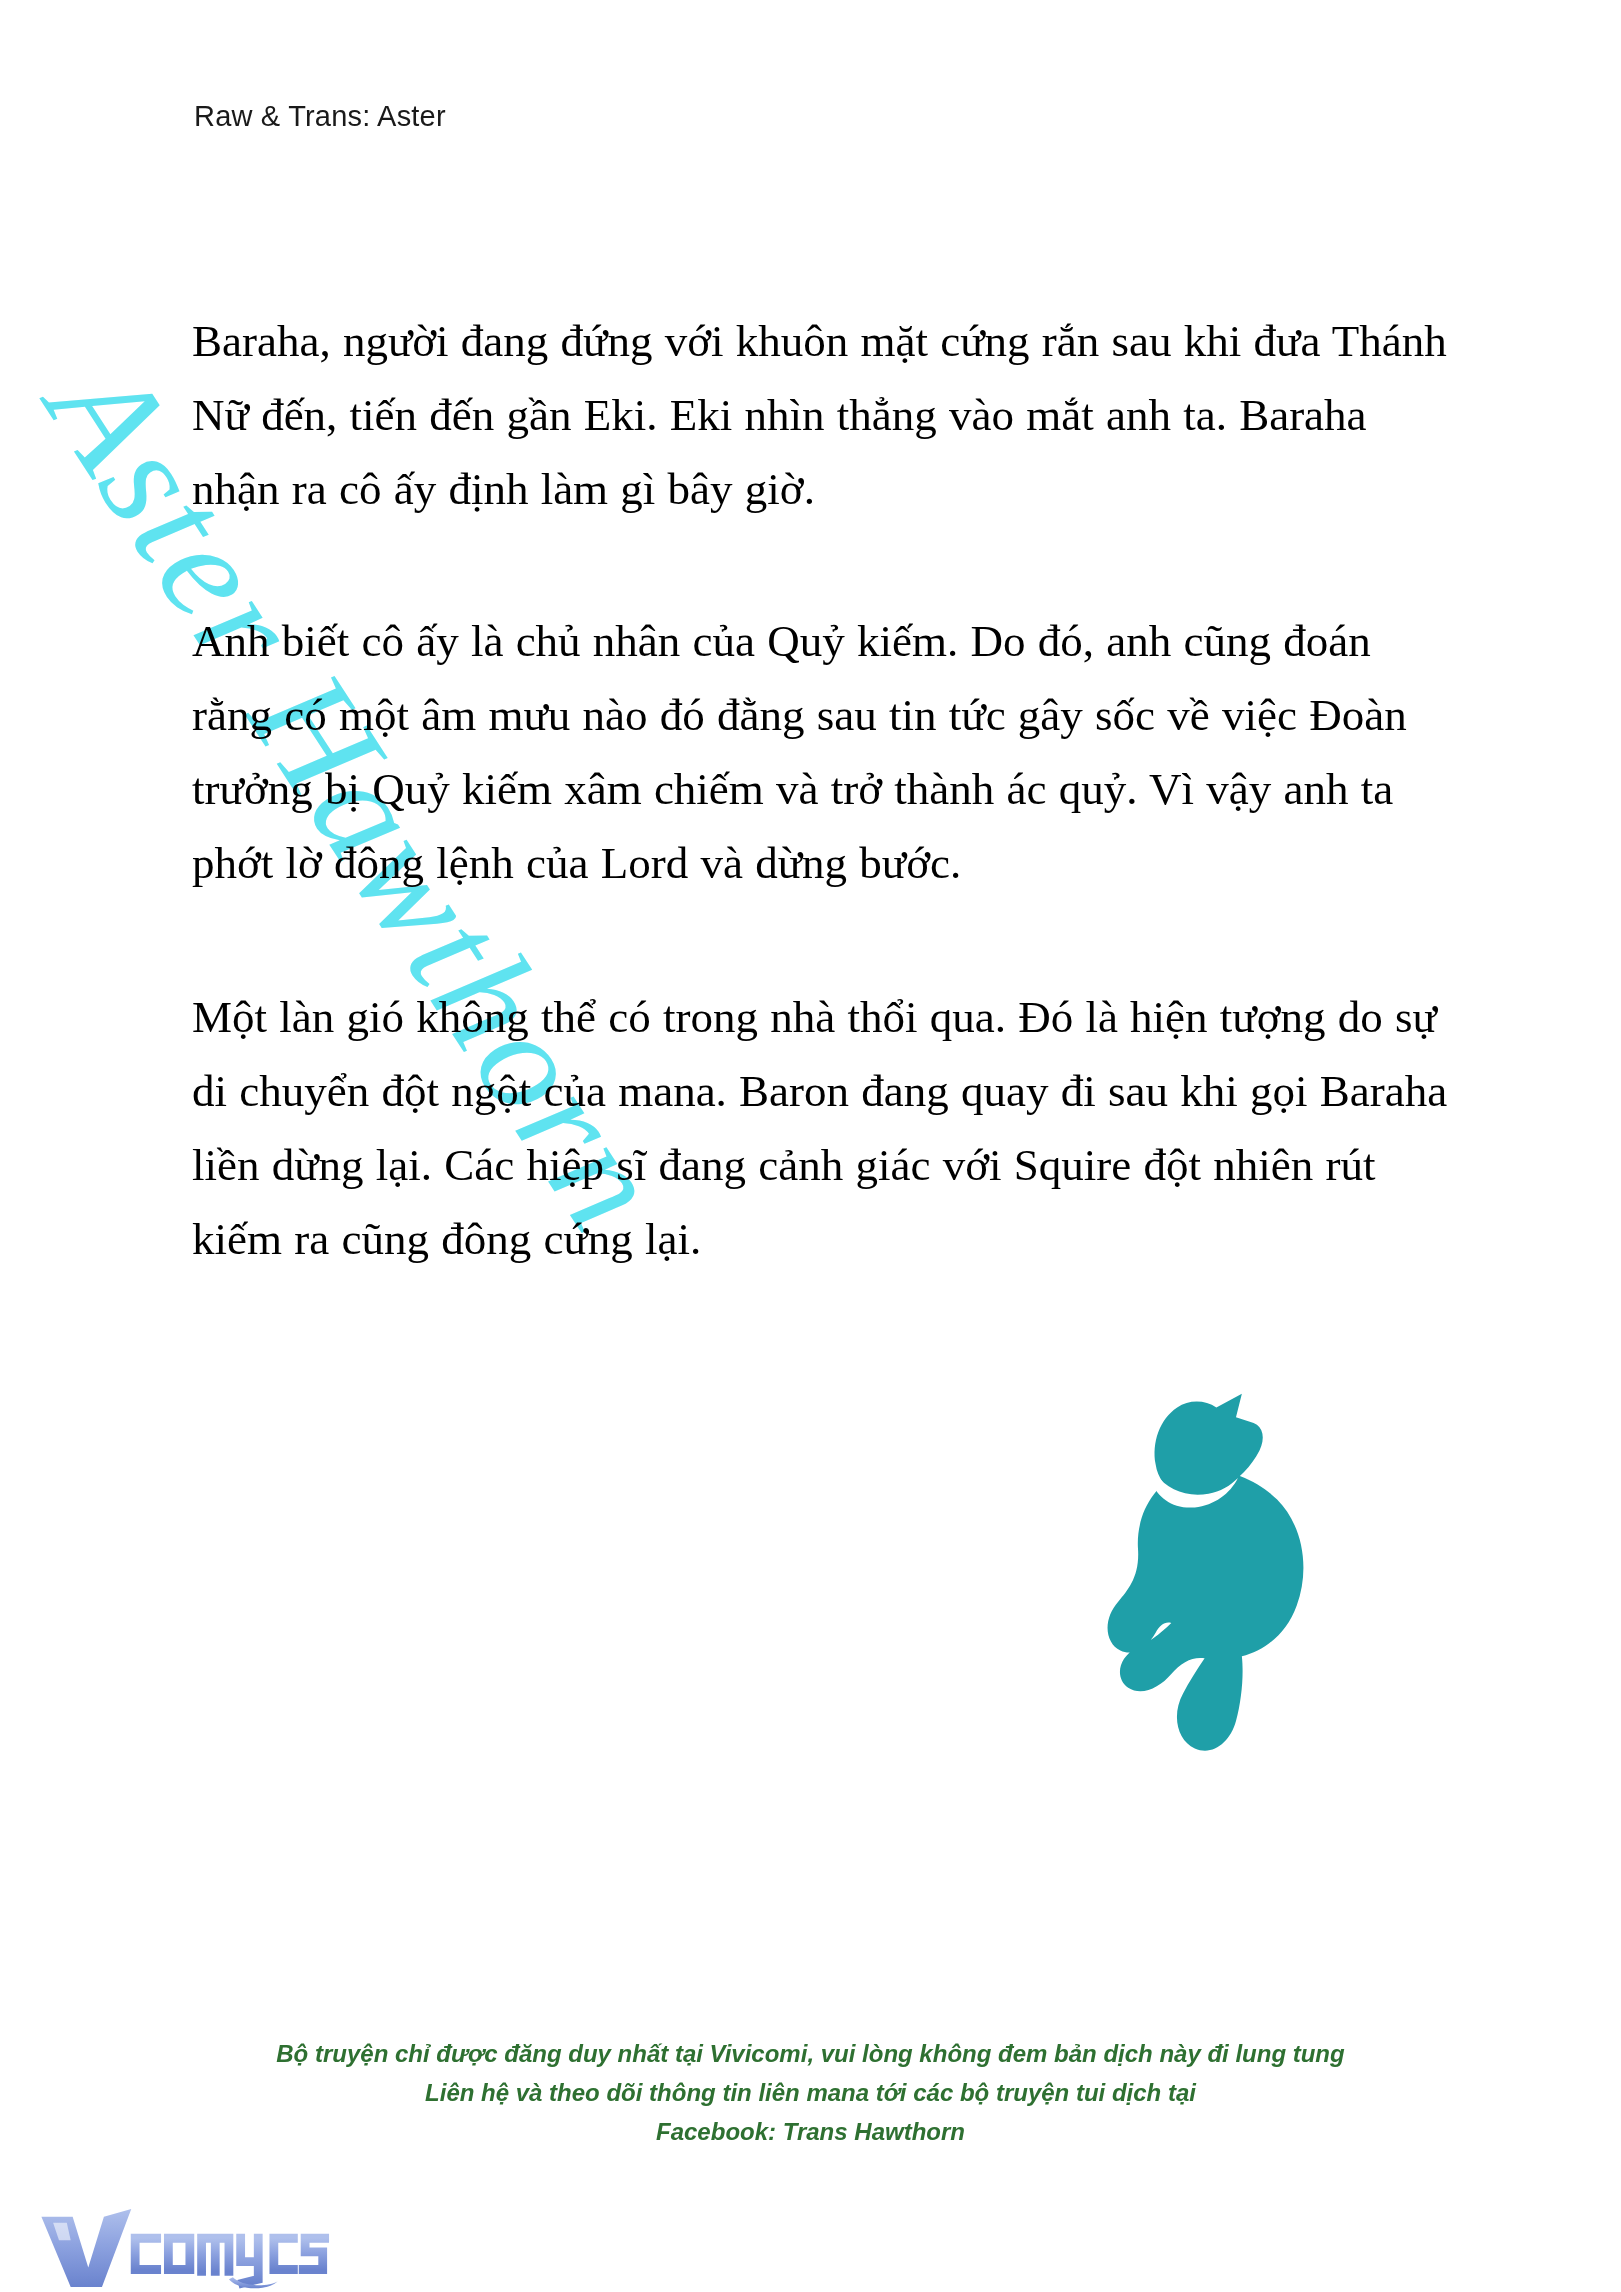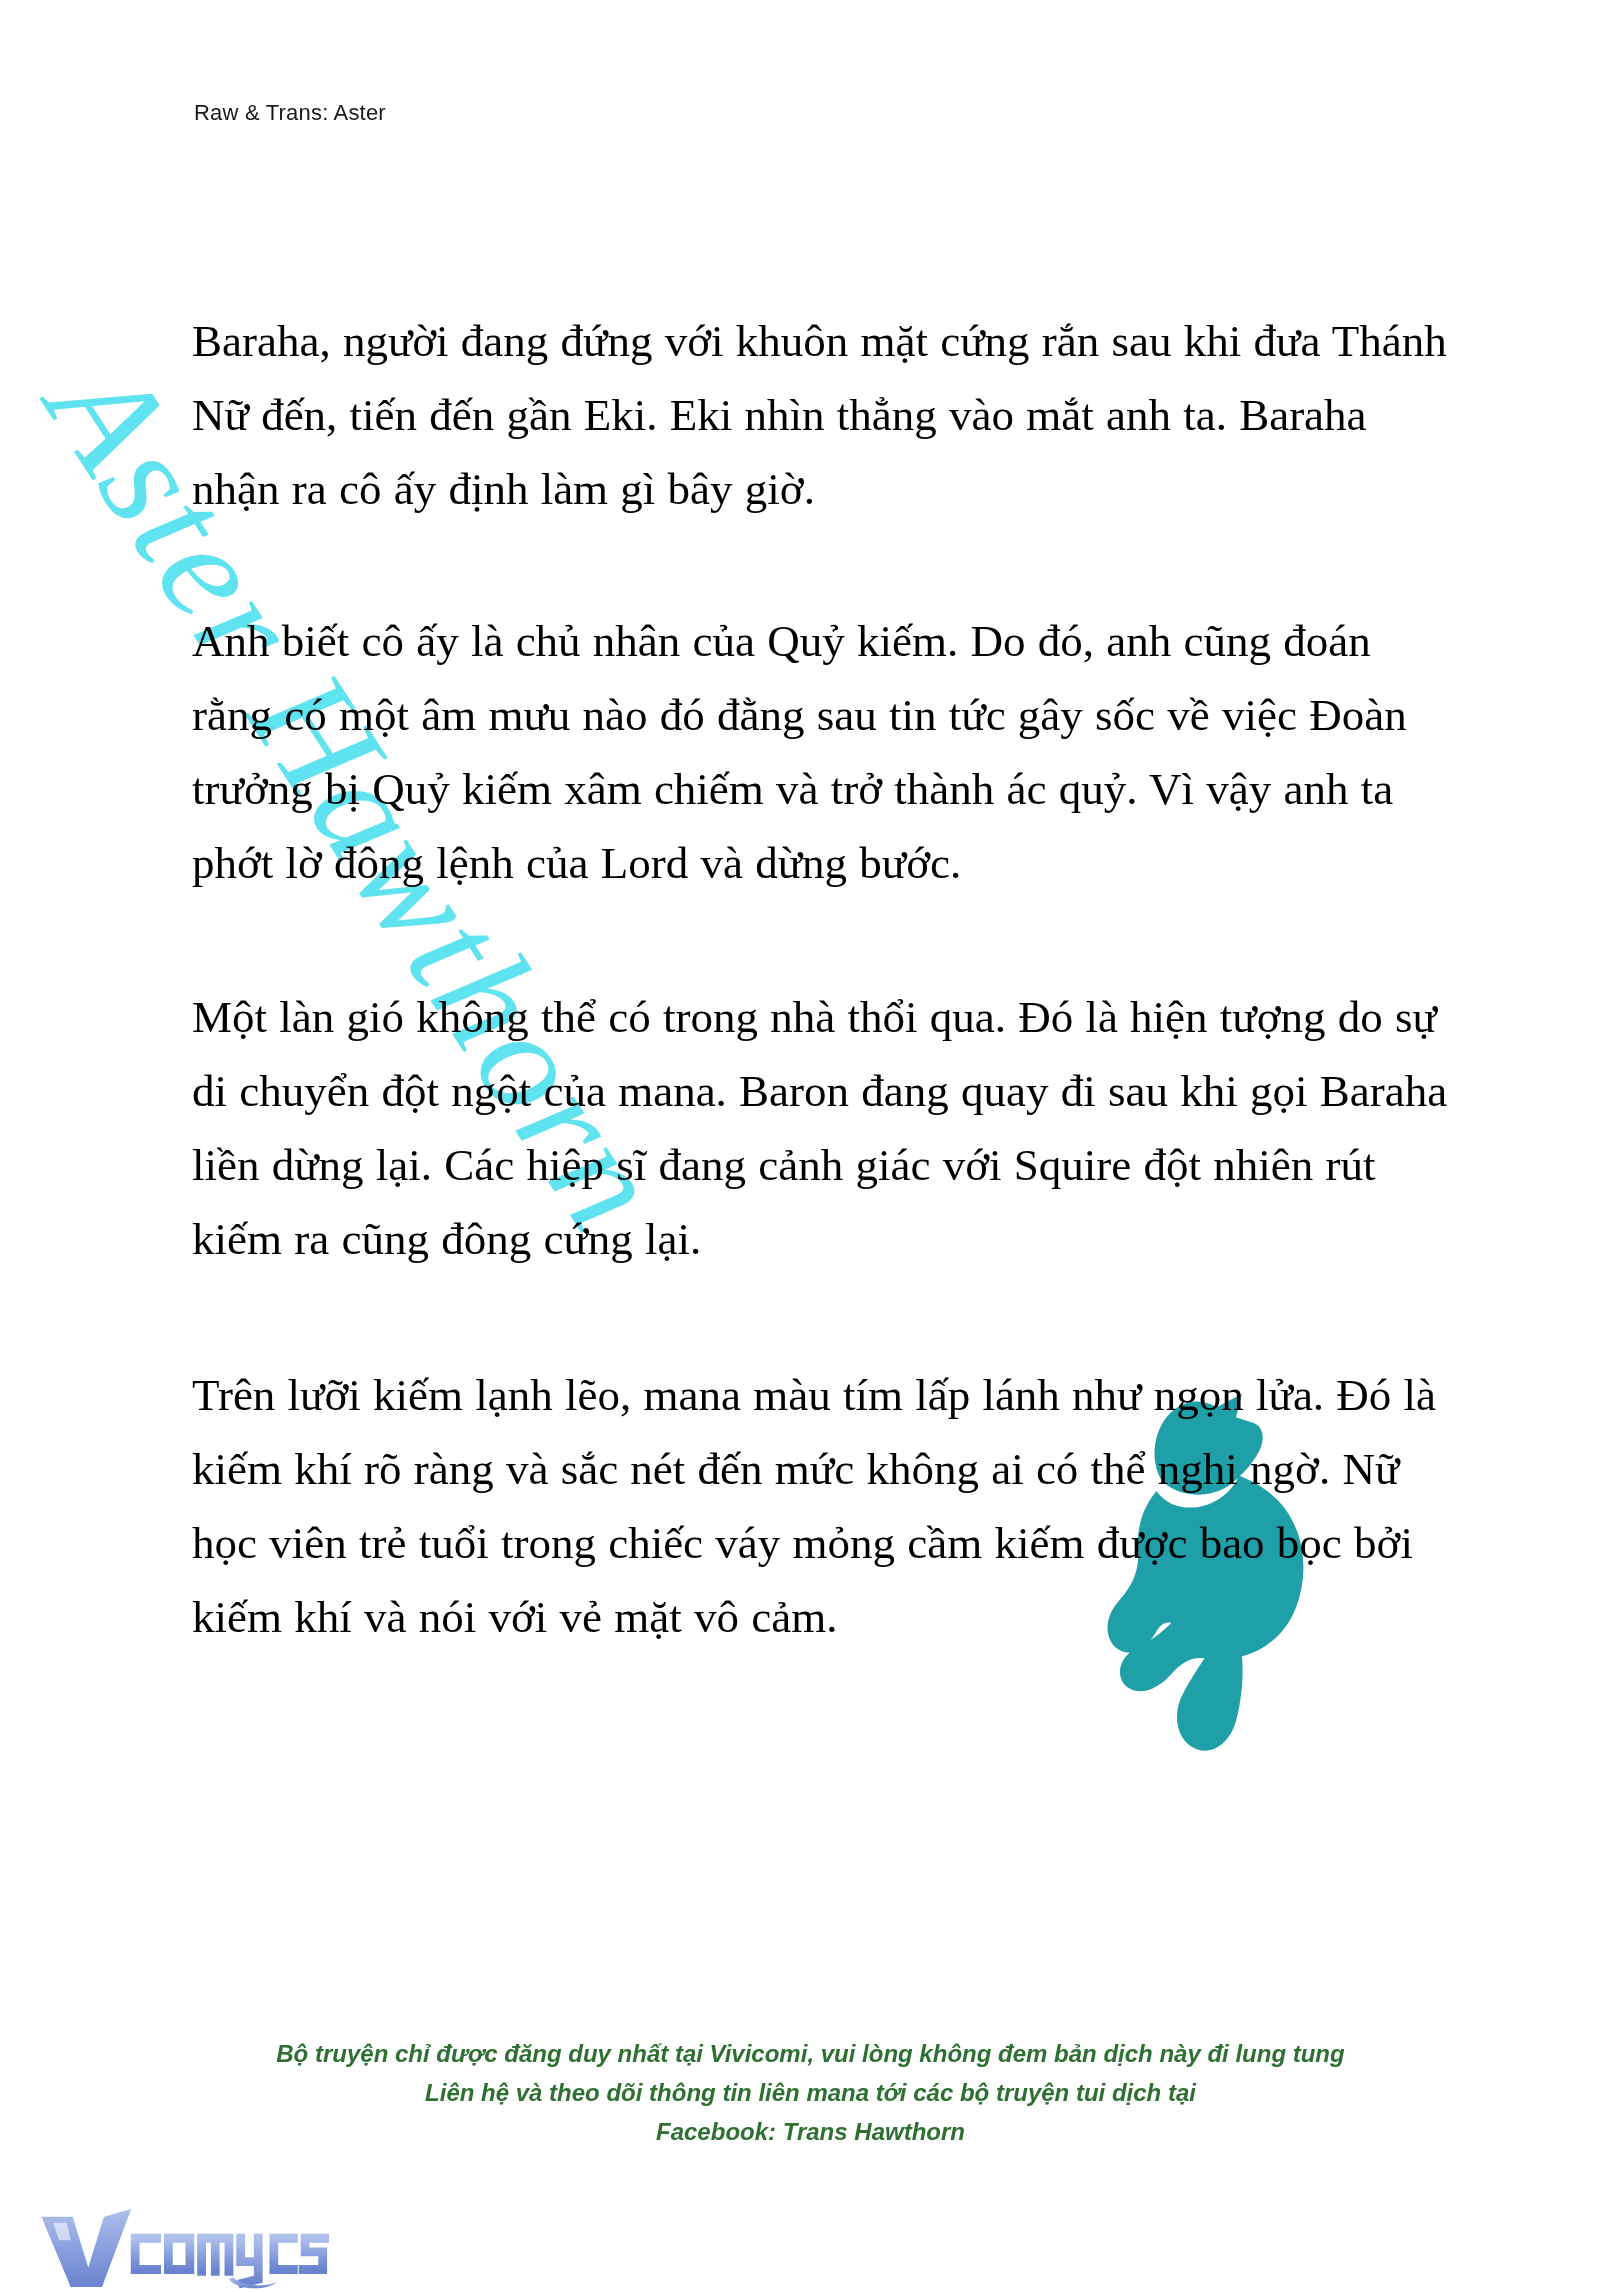--- a/index.html
+++ b/index.html
@@ -23,21 +23,21 @@
     background: #ffffff;
     overflow: hidden;
   }
 
   
   .header {
     position: absolute;
     left: 194px;
     top: 100px;
     font-family: "Liberation Sans", "DejaVu Sans", sans-serif;
-    font-size: 22px;
+    font-size: 29px;
     color: #1a1a1a;
     letter-spacing: 0.2px;
     white-space: nowrap;
   }
 
   
   .body-text {
     position: absolute;
     left: 192px;
     top: 304px;
@@ -175,21 +175,20 @@
                  C200 116 184 128 164 130
                  C142 132 126 120 120 104 Z" fill="#ffffff"></path>
       </g>
     </svg>
   </div>
 
   <div class="body-text">
     <p class="para p1">Baraha, người đang đứng với khuôn mặt cứng rắn sau khi đưa Thánh Nữ đến, tiến đến gần Eki. Eki nhìn thẳng vào mắt anh ta. Baraha nhận ra cô ấy định làm gì bây giờ.</p>
     <p class="para p2">Anh biết cô ấy là chủ nhân của Quỷ kiếm. Do đó, anh cũng đoán rằng có một âm mưu nào đó đằng sau tin tức gây sốc về việc Đoàn trưởng bị Quỷ kiếm xâm chiếm và trở thành ác quỷ. Vì vậy anh ta phớt lờ đông lệnh của Lord và dừng bước.</p>
     <p class="para p3">Một làn gió không thể có trong nhà thổi qua. Đó là hiện tượng do sự di chuyển đột ngột của mana. Baron đang quay đi sau khi gọi Baraha liền dừng lại. Các hiệp sĩ đang cảnh giác với Squire đột nhiên rút kiếm ra cũng đông cứng lại.</p>
-    <p class="para p4">Trên lưỡi kiếm lạnh lẽo, mana màu tím lấp lánh như ngọn lửa. Đó là kiếm khí rõ ràng và sắc nét đến mức không ai có thể nghi ngờ. Nữ học viên trẻ tuổi trong chiếc váy mỏng cầm kiếm được bao bọc bởi kiếm khí và nói với vẻ mặt vô cảm.</p>
   </div>
 
   <div class="footer">
     <div class="footer-line">Bộ truyện chỉ được đăng duy nhất tại Vivicomi, vui lòng không đem bản dịch này đi lung tung</div>
     <div class="footer-line">Liên hệ và theo dõi thông tin liên mana tới các bộ truyện tui dịch tại</div>
     <div class="footer-line">Facebook: Trans Hawthorn</div>
   </div>
 
   <div class="logo">
     <svg viewBox="0 0 300 86" xmlns="http://www.w3.org/2000/svg" aria-hidden="true">

